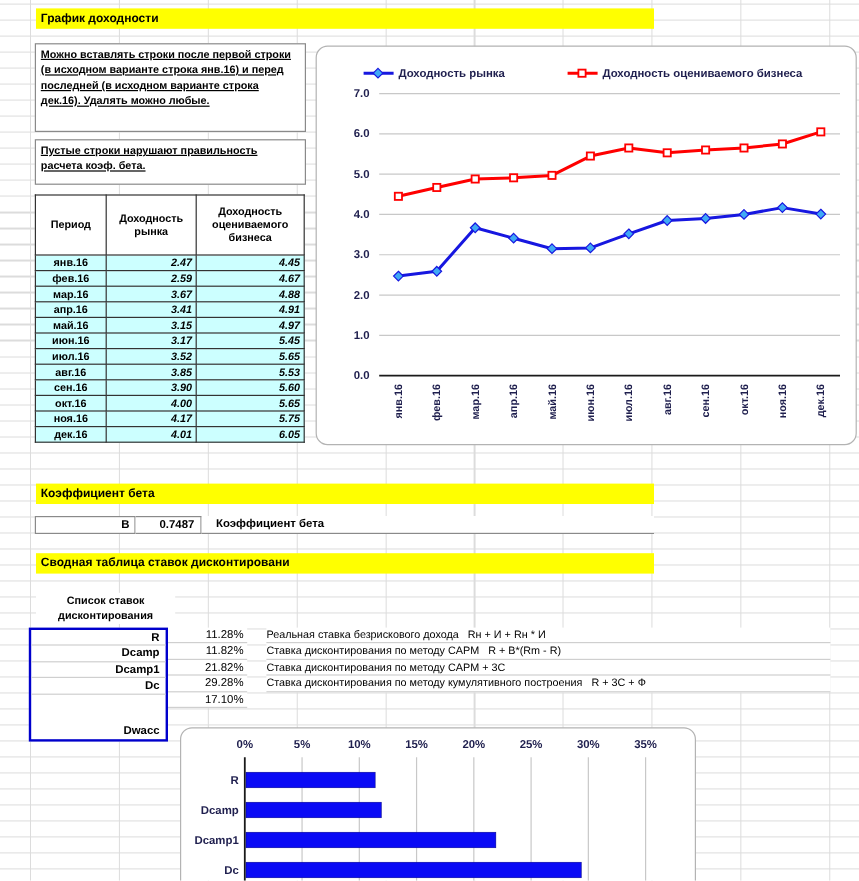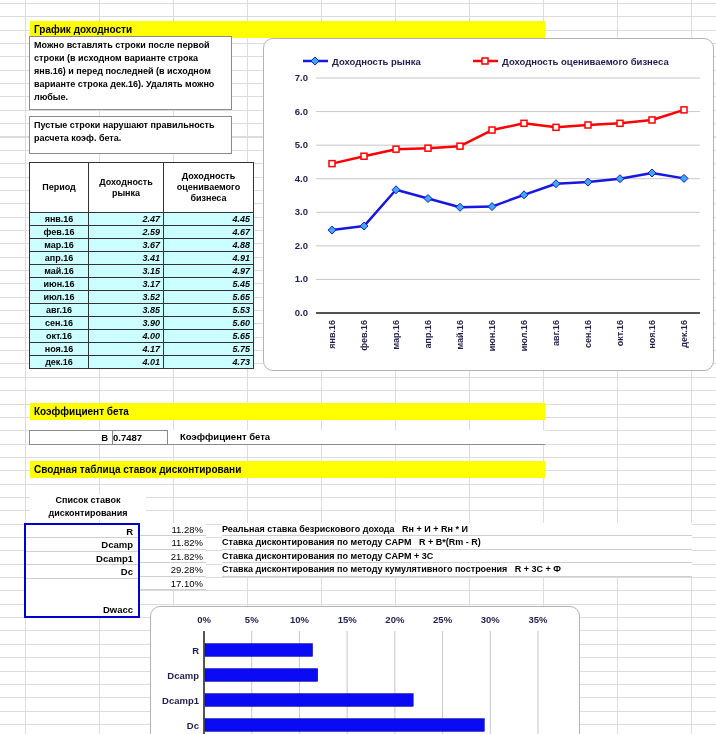--- a/index.html
+++ b/index.html
@@ -8,26 +8,26 @@
     position:relative;width:716px;height:734px;overflow:hidden;background-color:#fff;
     background-image:
       repeating-linear-gradient(to bottom,#dcdcdc 0 1px,transparent 1px 13.35px),
       repeating-linear-gradient(to right,#dcdcdc 0 1px,transparent 1px 74px);
     background-position:0 3px,25px 0;
   }
   .band{
     position:absolute;left:30px;width:515px;height:17px;background:#FFFF00;
     font-size:10px;font-weight:bold;line-height:17px;padding-left:4px;box-sizing:border-box;
   }
-  #band1{top:21px;}
+  #band1{top:7px;}
   #band2{top:403px;}
   #band3{top:461px;}
   .note{
-    position:absolute;left:29px;width:203px;background:#fff;border:1px solid #8a8a8a;
-    font-size:9px;font-weight:bold;line-height:13px;padding:2px 4px;box-sizing:border-box;
+    position:absolute;left:29px;width:226px;background:#fff;border:1px solid #8a8a8a;
+    font-size:9px;font-weight:bold;line-height:13px;padding:2px 4px;box-sizing:border-box;text-decoration:underline;
   }
   #note1{top:36px;height:74px;}
   #note2{top:116px;height:38px;}
   table.returns{
     position:absolute;left:29px;top:162px;border-collapse:collapse;background:#fff;
     font-size:9px;font-weight:bold;
   }
   table.returns th,table.returns td{border:1px solid #333;padding:0 3px;box-sizing:border-box;}
   table.returns th{height:50px;text-align:center;font-weight:bold;background:#fff;line-height:11px;}
   table.returns td{height:13px;background:#CCFFFF;line-height:12px;}
@@ -35,36 +35,36 @@
   table.returns .c-num{text-align:right;font-style:italic;}
   table.returns col.w1{width:59px;}table.returns col.w2{width:75px;}table.returns col.w3{width:90px;}
   .chartbox{
     position:absolute;background:#fff;border:1px solid #b3b3b3;border-radius:10px;
   }
   #line-chart{left:263px;top:38px;width:449px;height:331px;}
   #bar-chart{left:150px;top:606px;width:428px;height:150px;}
   .chartbox svg{display:block;}
   .beta-row{position:absolute;left:29px;top:430px;height:15px;display:flex;font-size:9.5px;font-weight:bold;line-height:14px;}
   .beta-sym{width:84px;text-align:right;padding-right:4px;background:#fff;border:1px solid #8a8a8a;box-sizing:border-box;}
-  .beta-val{width:55px;text-align:left;padding-right:5px;background:#fff;border:1px solid #8a8a8a;border-left:none;box-sizing:border-box;}
+  .beta-val{width:55px;text-align:right;padding-right:5px;background:#fff;border:1px solid #8a8a8a;border-left:none;box-sizing:border-box;}
   .beta-label{width:377px;padding-left:12px;background:#fff;border-bottom:1px solid #8a8a8a;box-sizing:border-box;}
   .list-label{
     position:absolute;left:30px;top:494px;width:116px;background:#fff;text-align:center;
     font-size:9px;font-weight:bold;line-height:13px;
   }
   .rate-names{
     position:absolute;left:24px;top:523px;width:116px;background:#fff;
     border:2px solid #0000CC;box-sizing:border-box;
   }
   .rate-names .rate-name{height:13.4px;line-height:13.4px;text-align:right;padding-right:5px;font-size:9.5px;font-weight:bold;border-bottom:1px solid #cfcfcf;box-sizing:border-box;}
   .rate-names .rate-name:last-child{border-bottom:none;margin-top:24px;}
   .rate-values{position:absolute;left:140px;top:523px;width:66px;background:#fff;}
   .rate-values .rate-value{height:13.4px;line-height:13.4px;text-align:right;padding-right:3px;font-size:9.5px;font-weight:normal;border-bottom:1px solid #cfcfcf;box-sizing:border-box;}
   .rate-descs{position:absolute;left:222px;top:523px;width:470px;background:#fff;}
-  .rate-descs .rate-desc{height:13.4px;line-height:13.4px;font-size:9px;font-weight:bold;white-space:pre;border-bottom:1px solid #cfcfcf;box-sizing:border-box;overflow:visible;}
+  .rate-descs .rate-desc{height:13.4px;line-height:13.4px;font-size:9px;font-weight:normal;white-space:pre;border-bottom:1px solid #cfcfcf;box-sizing:border-box;overflow:visible;}
 </style>
 </head>
 <body>
 
 <div class="sheet">
 
   <div class="band" id="band1">График доходности</div>
 
   <div class="note" id="note1">Можно вставлять строки после первой строки (в исходном варианте строка янв.16) и перед последней (в исходном варианте строка дек.16). Удалять можно любые.</div>
   <div class="note" id="note2">Пустые строки нарушают правильность расчета коэф. бета.</div>
@@ -134,21 +134,21 @@
           <td class="c-num">5.65</td>
         </tr>
         <tr>
           <td class="c-period">ноя.16</td>
           <td class="c-num">4.17</td>
           <td class="c-num">5.75</td>
         </tr>
         <tr>
           <td class="c-period">дек.16</td>
           <td class="c-num">4.01</td>
-          <td class="c-num">4.73</td>
+          <td class="c-num">6.05</td>
         </tr>
       </tbody>
   </table>
 
   <div class="chartbox" id="line-chart">
     <svg id="line-svg" width="449" height="331" viewBox="0 0 449 331" xmlns="http://www.w3.org/2000/svg">
         <g>
           <line x1="52" y1="274" x2="436" y2="274" stroke="#1a1a1a" stroke-width="1.5"></line>
           <line x1="52" y1="240.42857142857144" x2="436" y2="240.42857142857144" stroke="#c8c8c8" stroke-width="1"></line>
           <line x1="52" y1="206.85714285714286" x2="436" y2="206.85714285714286" stroke="#c8c8c8" stroke-width="1"></line>

